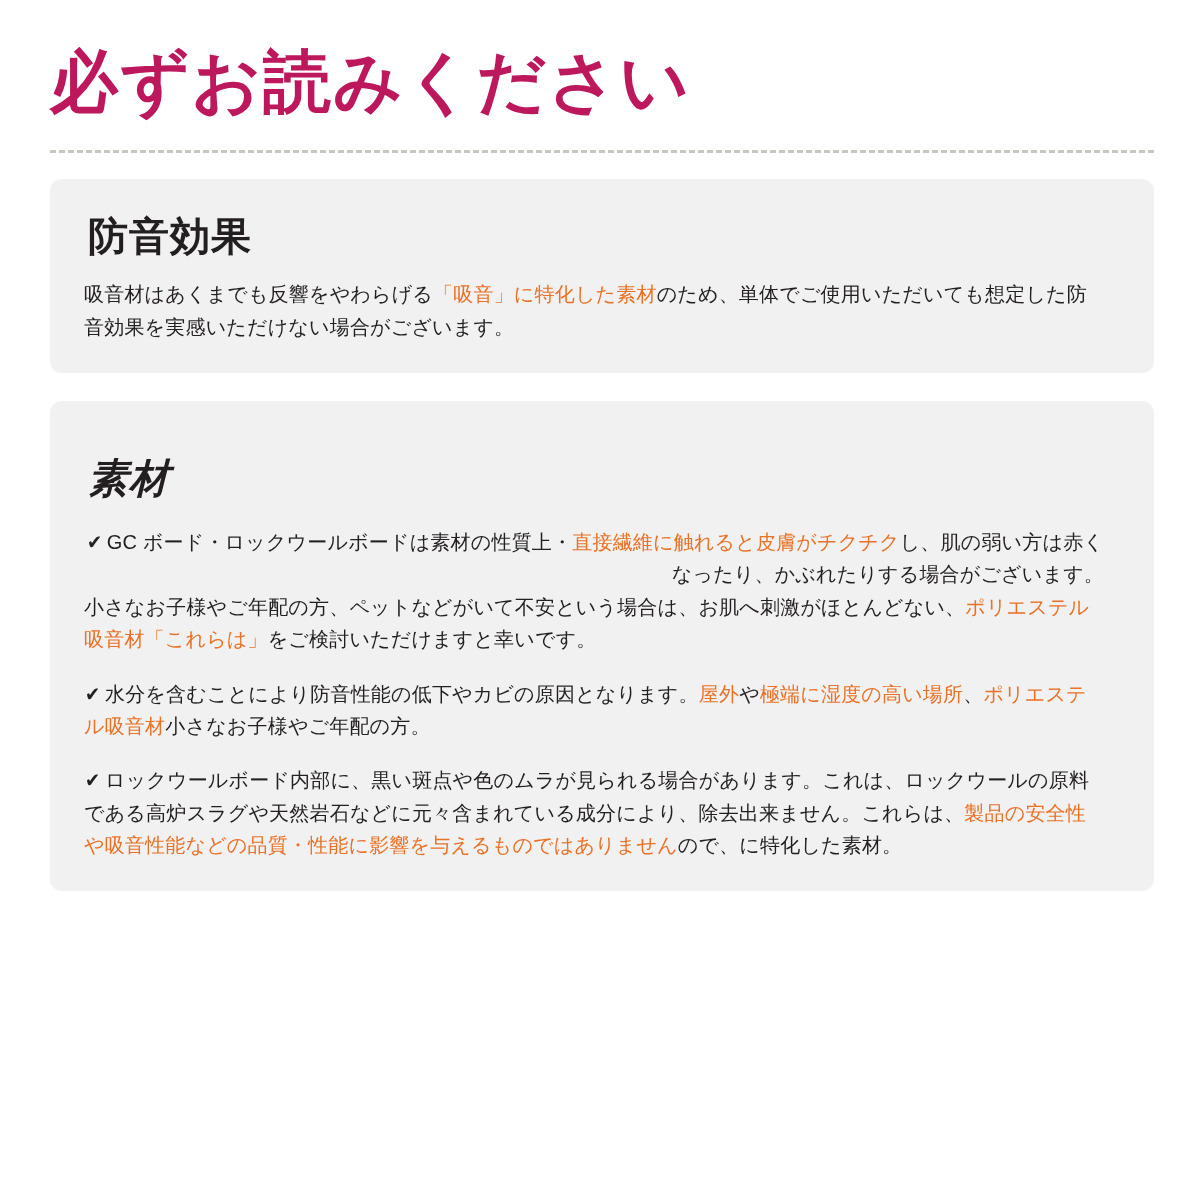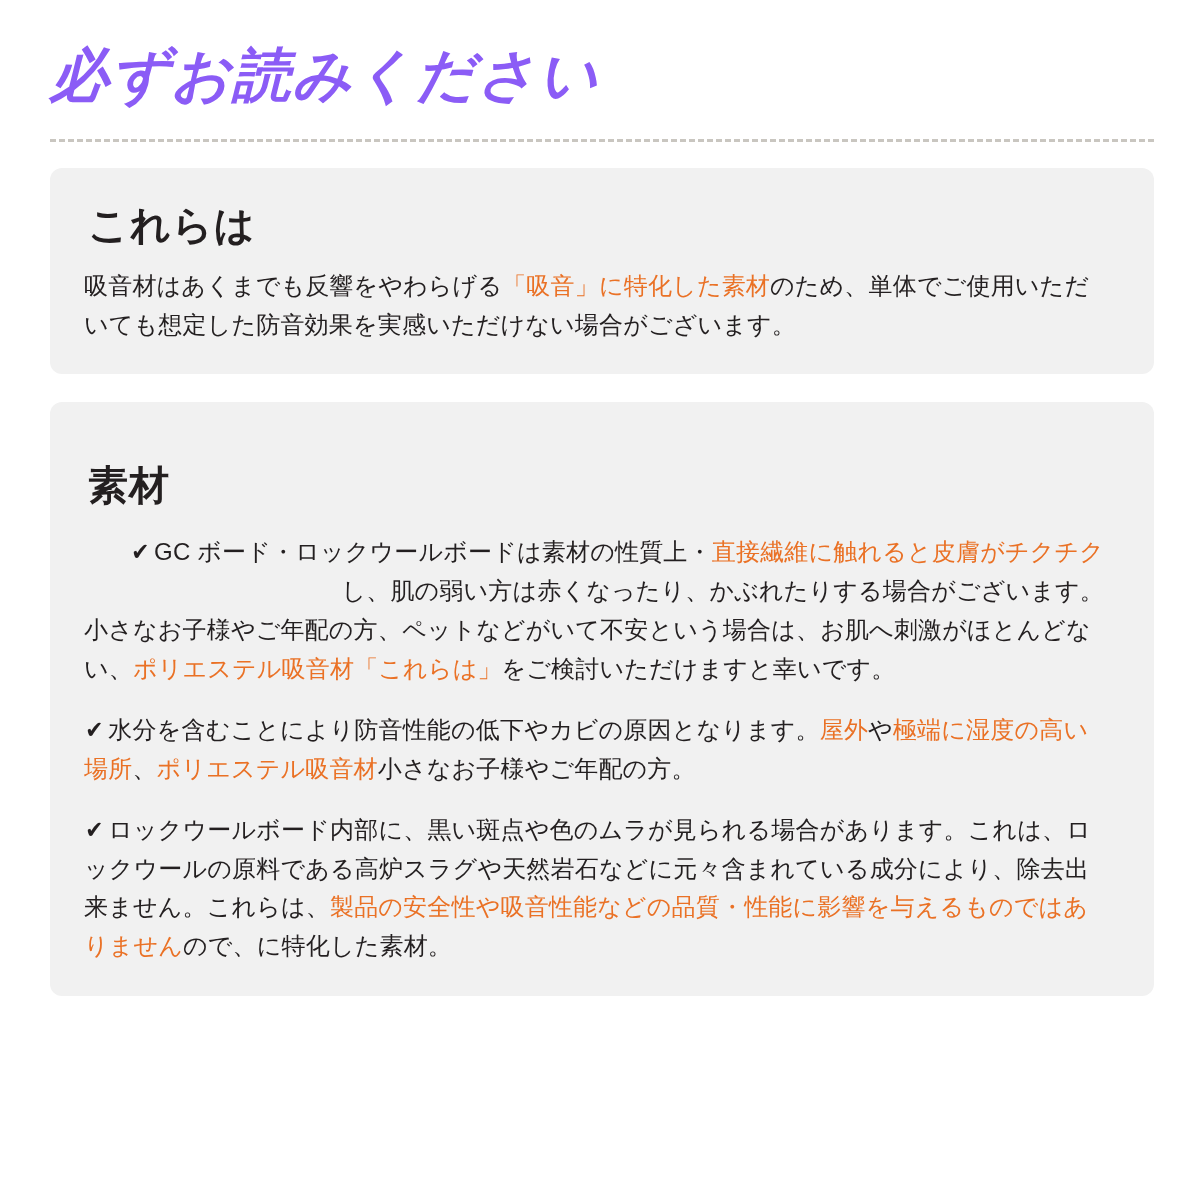--- a/index.html
+++ b/index.html
@@ -15,27 +15,26 @@
     -webkit-font-smoothing: antialiased;
   }
   .page {
     position: relative;
     width: 1200px;
     height: 1200px;
     box-sizing: border-box;
     padding: 34px 48px 0 48px;
   }
   .page-title {
-    font-size: 58px;
+    font-size: 68px;
     font-weight: 700;
     letter-spacing: 2px;
     line-height: 1.15;
     margin: 8px 0 0 2px;
-    color: #8b5cf6;
-    font-style: italic;
+    color: #be185d;
   }
   .divider {
     margin: 30px 0 26px 2px;
     border-top: 3px dashed #c9c6c0;
     width: 1104px;
   }
   .card {
     background: #f1f1f1;
     border-radius: 12px;
     padding: 26px 34px 30px 34px;
@@ -44,25 +43,26 @@
     margin: 0 0 28px 2px;
   }
   .card-title {
     font-size: 40px;
     font-weight: 700;
     letter-spacing: 1px;
     margin: 4px 0 14px 4px;
     color: #231f20;
   }
   .card-title.material {
-    margin-top: 30px;
+    margin-top: 24px;
     margin-bottom: 20px;
+    font-style: italic;
   }
   .para {
-    font-size: 24px;
+    font-size: 20px;
     line-height: 1.62;
     letter-spacing: 0.2px;
     margin: 0 16px 22px 0;
     color: #231f20;
   }
   .para:last-child {
     margin-bottom: 0;
   }
   .para.first {
     margin-bottom: 0;
@@ -81,21 +81,21 @@
 </head>
 <body>
 
 <div class="page">
 
   <h1 class="page-title">必ずお読みください</h1>
 
   <div class="divider"></div>
 
   <section class="card">
-    <h2 class="card-title">これらは</h2>
+    <h2 class="card-title">防音効果</h2>
     <p class="para"><span>吸音材はあくまでも反響をやわらげる</span><span class="hl">「吸音」に特化した素材</span><span>のため、単体でご使用いただいても想定した防音効果を実感いただけない場合がございます。</span></p>
   </section>
 
   <section class="card">
     <h2 class="card-title material">素材</h2>
     <p class="para first"><span class="check">✔</span><span>GC ボード・ロックウールボードは素材の性質上・</span><span class="hl">直接繊維に触れると皮膚がチクチク</span><span>し、肌の弱い方は赤くなったり、かぶれたりする場合がございます。</span></p>
     <p class="para"><span>小さなお子様やご年配の方、ペットなどがいて不安という場合は、お肌へ刺激がほとんどない、</span><span class="hl">ポリエステル吸音材「これらは」</span><span>をご検討いただけますと幸いです。</span></p>
     <p class="para"><span class="check">✔</span><span>水分を含むことにより防音性能の低下やカビの原因となります。</span><span class="hl">屋外</span><span>や</span><span class="hl">極端に湿度の高い場所</span><span>、</span><span class="hl">ポリエステル吸音材</span><span>小さなお子様やご年配の方。</span></p>
     <p class="para"><span class="check">✔</span><span>ロックウールボード内部に、黒い斑点や色のムラが見られる場合があります。これは、ロックウールの原料である高炉スラグや天然岩石などに元々含まれている成分により、除去出来ません。これらは、</span><span class="hl">製品の安全性や吸音性能などの品質・性能に影響を与えるものではありません</span><span>ので、に特化した素材。</span></p>
   </section>

